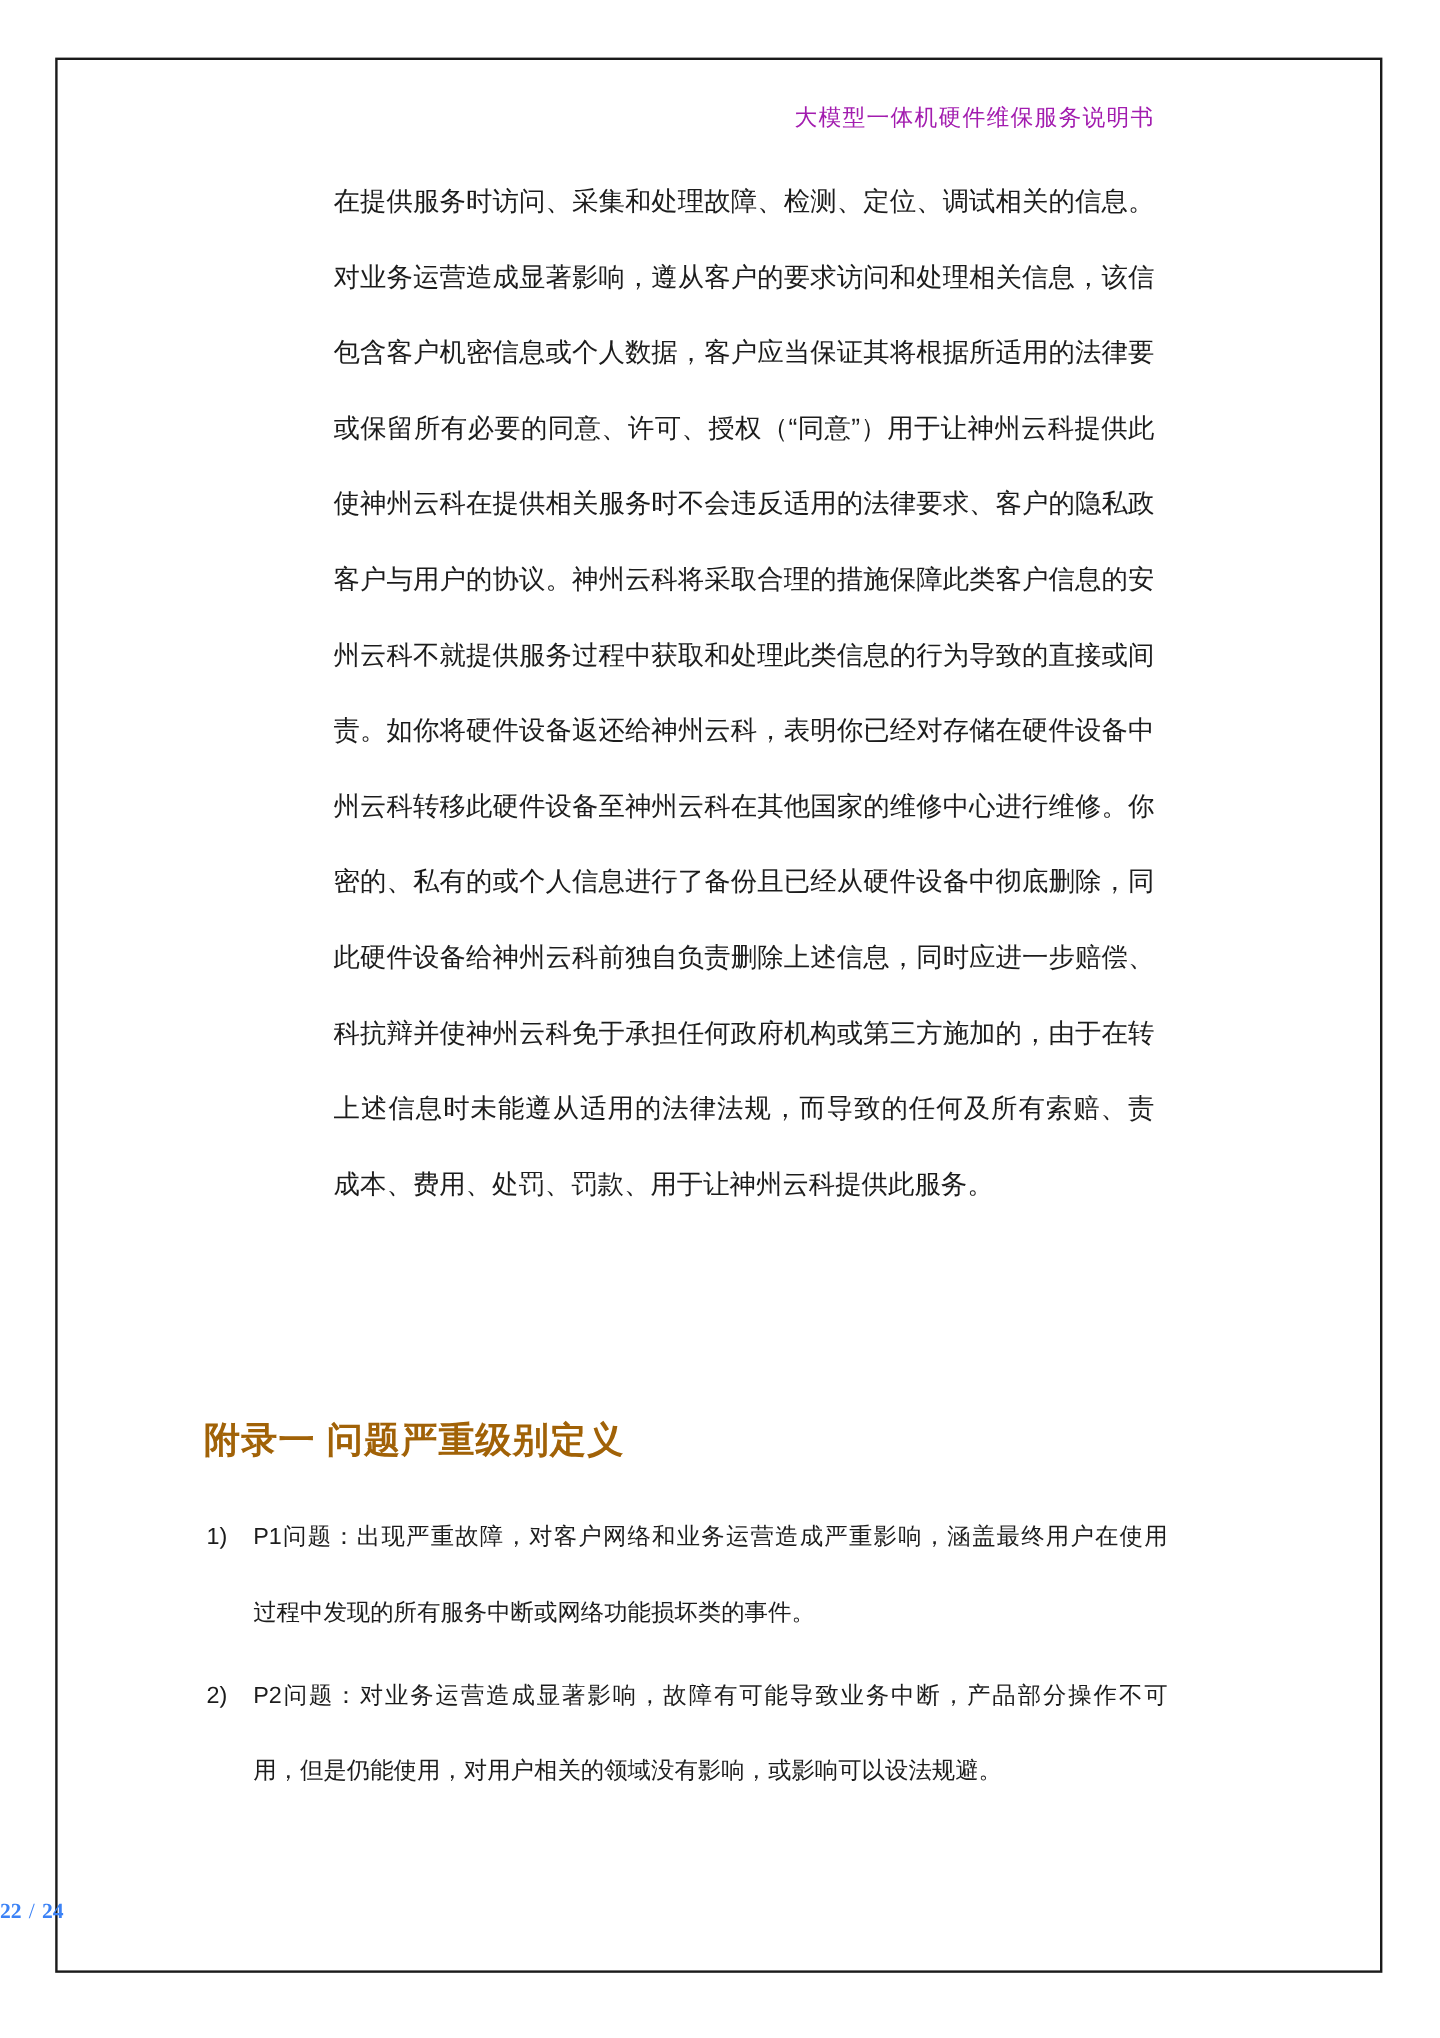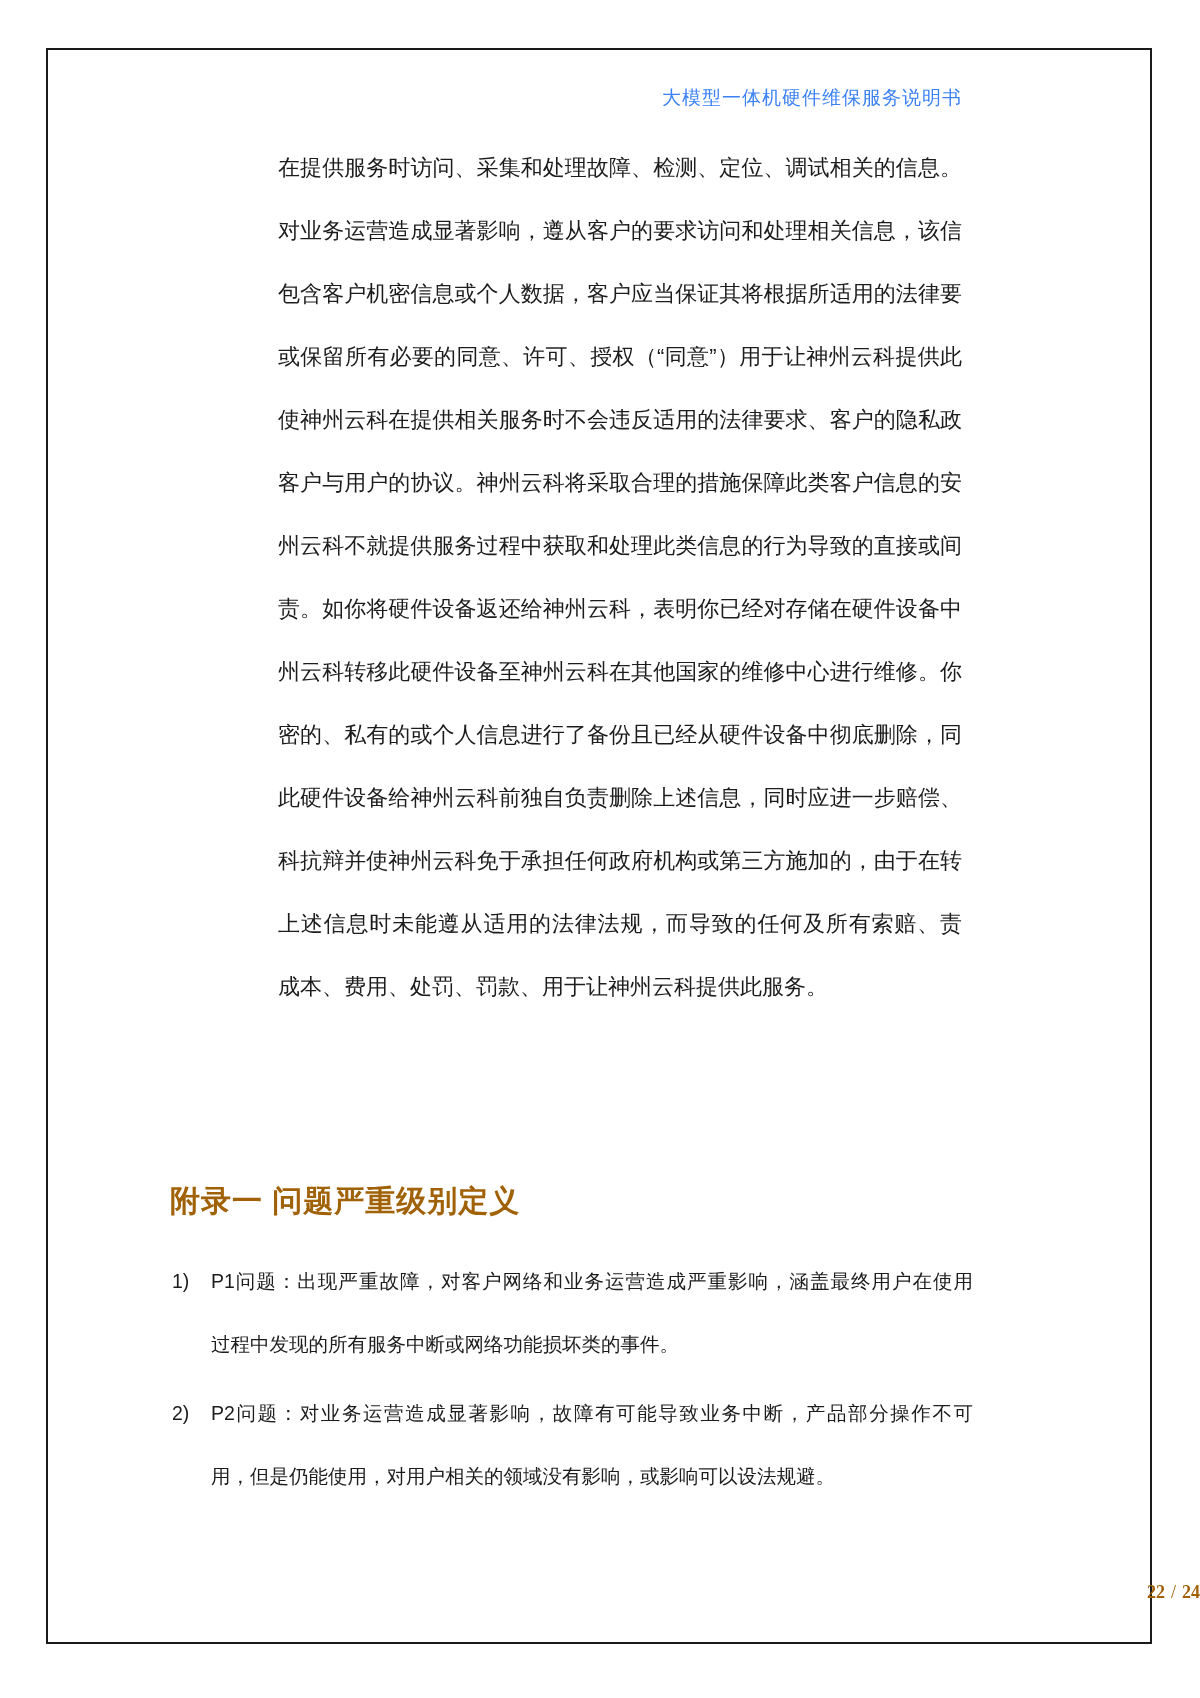--- a/index.html
+++ b/index.html
@@ -21,21 +21,21 @@
     border: 2px solid #1a1a1a;
     box-sizing: border-box;
   }
   .doc-header {
     position: absolute;
     left: 170px;
     top: 85px;
     width: 792px;
     text-align: right;
     font-size: 19px;
-    color: #3b82f6;
+    color: #a21caf;
     letter-spacing: 1px;
   }
   .para {
     position: absolute;
     left: 278px;
     top: 136px;
     width: 684px;
     font-size: 22px;
     line-height: 63px;
   }
@@ -87,24 +87,24 @@
     overflow: hidden;
   }
   .item-lines .item-line:last-child {
     text-align-last: left;
   }
   .doc-footer {
     position: absolute;
     left: 0;
     top: 1582px;
     width: 1200px;
-    text-align: right;
+    text-align: left;
     font-family: "Liberation Serif", serif;
     font-size: 18px;
-    color: #a16207;
+    color: #3b82f6;
   }
   .doc-footer .page-num { font-weight: bold; }
   .doc-footer .page-sep { font-weight: normal; padding: 0 6px; }
 </style>
 </head>
 <body>
 
 <div class="page-border"></div>
 
 <div class="doc-header">大模型一体机硬件维保服务说明书</div>

